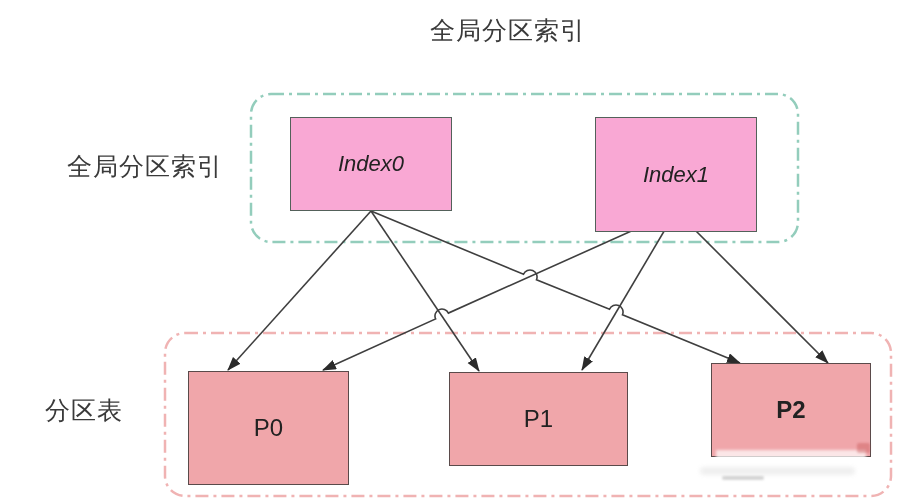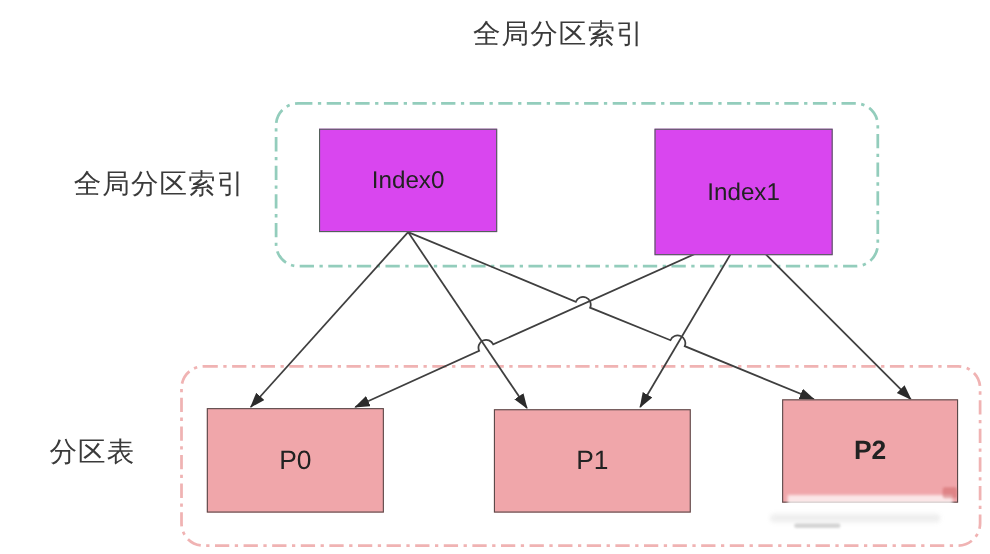--- a/index.html
+++ b/index.html
@@ -21,28 +21,28 @@
   }
   #label-index{left:67px;top:150px;}
   #label-partition{left:45px;top:394px;}
   .node{
     position:absolute;
     display:flex;align-items:center;justify-content:center;
     box-sizing:border-box;
     color:#222222;
   }
   .node-green{
-    background:#d946ef;border:1.5px solid #53615a;font-size:22px;
+    background:#f9a8d4;border:1.5px solid #53615a;font-size:22px;font-style:italic;
   }
   .node-pink{
     background:#f0a6aa;border:1.5px solid #5a4a4a;font-size:24px;
   }
   #node-index0{left:290px;top:117px;width:162px;height:94px;}
   #node-index1{left:595px;top:117px;width:162px;height:115px;}
-  #node-p0{left:188px;top:371px;width:161px;height:95px;}
+  #node-p0{left:188px;top:371px;width:161px;height:114px;}
   #node-p1{left:449px;top:372px;width:179px;height:94px;}
   #node-p2{left:711px;top:363px;width:160px;height:94px;font-weight:bold;}
   svg#diagram{position:absolute;left:0;top:0;}
   .smudge{position:absolute;pointer-events:none;}
   #smudge-white1{left:716px;top:450px;width:150px;height:13px;background:rgba(255,255,255,0.72);filter:blur(1.5px);}
   #smudge-grey1{left:700px;top:467px;width:155px;height:8px;background:rgba(120,120,120,0.12);filter:blur(2px);border-radius:4px;}
   #smudge-grey2{left:722px;top:476px;width:42px;height:4px;background:rgba(90,90,90,0.25);filter:blur(1px);border-radius:2px;}
   #smudge-red1{left:857px;top:443px;width:13px;height:10px;background:rgba(195,75,75,0.38);filter:blur(1px);border-radius:2px;}
 </style>
 </head>

